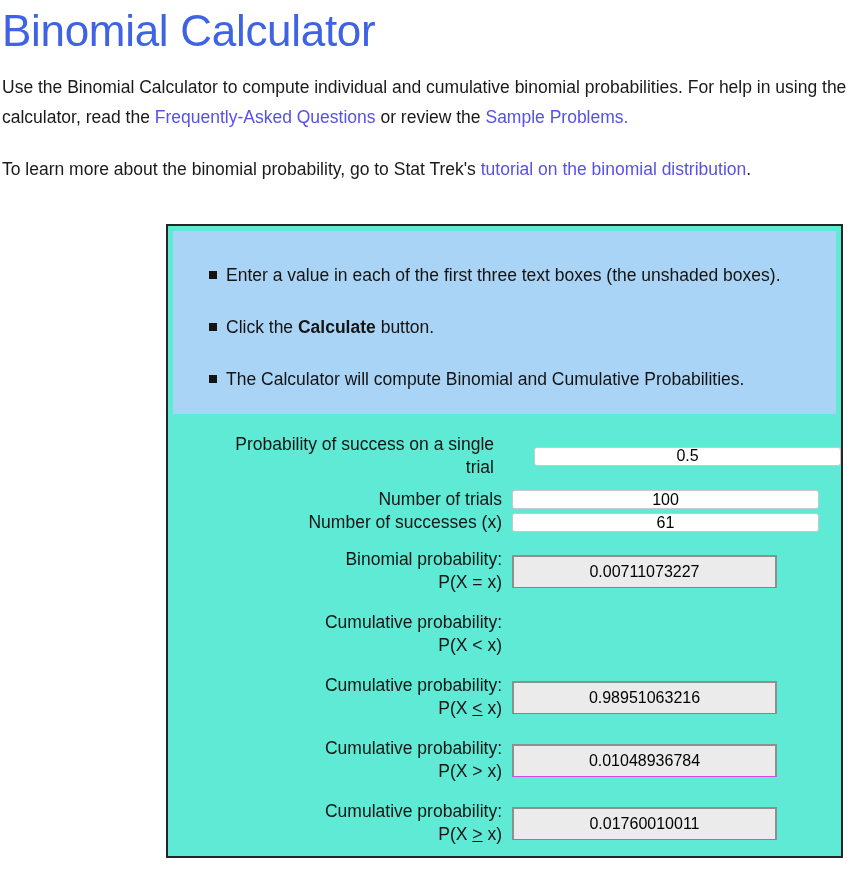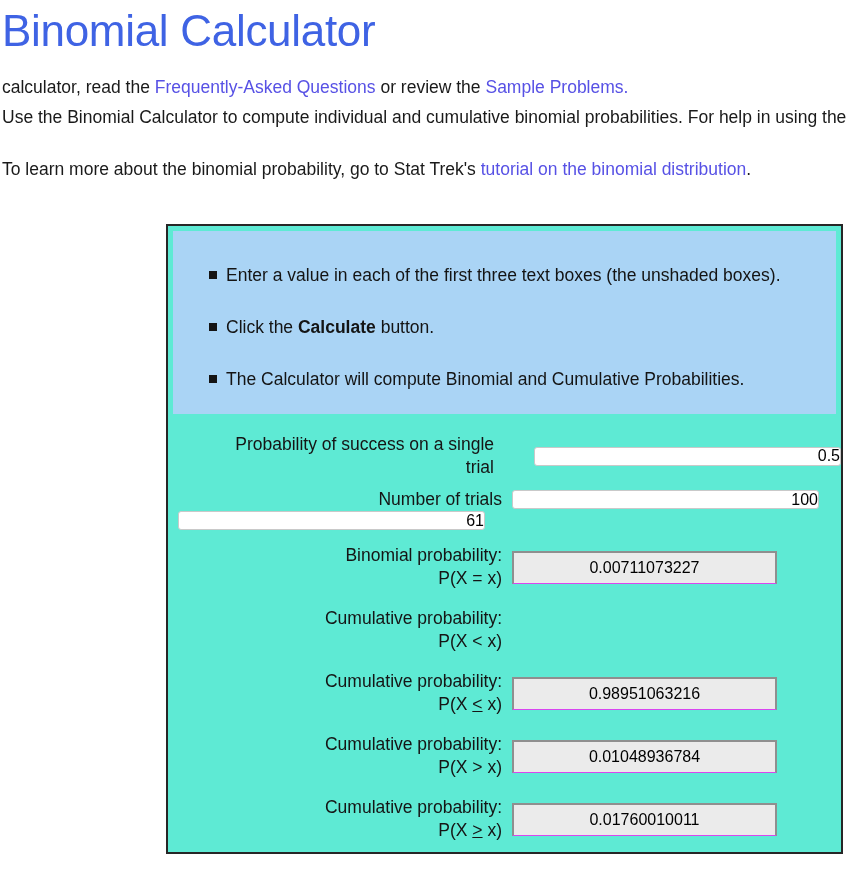--- a/index.html
+++ b/index.html
@@ -42,21 +42,21 @@
   .row { display: flex; align-items: center; }
   .lbl {
     width: 334px; text-align: right;
     font-size: 17.5px; line-height: 23px; color: #151515;
   }
   .ctl { margin-left: 10px; flex: 0 0 auto; }
   input.in {
     width: 307px; height: 19px; padding: 0;
     border: 1px solid var(--input_border, #c9c9c9); border-radius: 3px;
     background: #fff; color: #000;
-    text-align: right; font-size: 16px; font-family: inherit;
+    text-align: center; font-size: 16px; font-family: inherit;
   }
   input.out {
     width: 265px; height: 33px; padding: 0;
     border: 2px solid var(--output_border, #8f8f8f);
     border-bottom: 1px solid #d946ef;
     background: var(--output_bg, #ebebeb); color: #000;
     text-align: center; font-size: 16px; font-family: inherit;
   }
   .r1 { margin-bottom: 9px; gap: 30px; }
   .r2 { margin-bottom: 0; }
@@ -66,22 +66,22 @@
   .op-underline { text-decoration: underline; }
 </style>
 </head>
 <body>
 
 <div class="page">
 
   <h1 class="title">Binomial Calculator</h1>
 
   <p class="para p1">
+    <span class="line">Use the Binomial Calculator to compute individual and cumulative binomial probabilities. For help in using the</span>
     <span class="line"><span>calculator, read the </span><a class="link">Frequently-Asked Questions</a><span> or review the </span><a class="link">Sample Problems.</a></span>
-    <span class="line">Use the Binomial Calculator to compute individual and cumulative binomial probabilities. For help in using the</span>
   </p>
 
   <p class="para p2">
     <span class="line"><span>To learn more about the binomial probability, go to Stat Trek's </span><a class="link">tutorial on the binomial distribution</a><span>.</span></span>
   </p>
 
   <div class="calc">
 
     <div class="instructions">
       <div class="li">
@@ -104,20 +104,21 @@
         <div class="lbl"><span>Probability of success on a single</span><br><span>trial</span></div>
         <div class="ctl"><input class="in" value="0.5" style=""></div>
       </div>
 
       <div class="row r2">
         <div class="lbl"><span>Number of trials</span></div>
         <div class="ctl"><input class="in" value="100" style=""></div>
       </div>
 
       <div class="row r3">
+        <div class="lbl"><span>Number of successes (x)</span></div>
         <div class="ctl"><input class="in" value="61" style=""></div>
       </div>
 
       <div class="row ro">
         <div class="lbl"><span>Binomial probability:</span><br><span><span>P(X </span><span class="">=</span><span> x)</span></span></div>
         <div class="ctl"><input class="out" readonly="" value="0.00711073227" style=""></div>
       </div>
 
       <div class="row ro">
         <div class="lbl"><span>Cumulative probability:</span><br><span><span>P(X </span><span class="">&lt;</span><span> x)</span></span></div>

